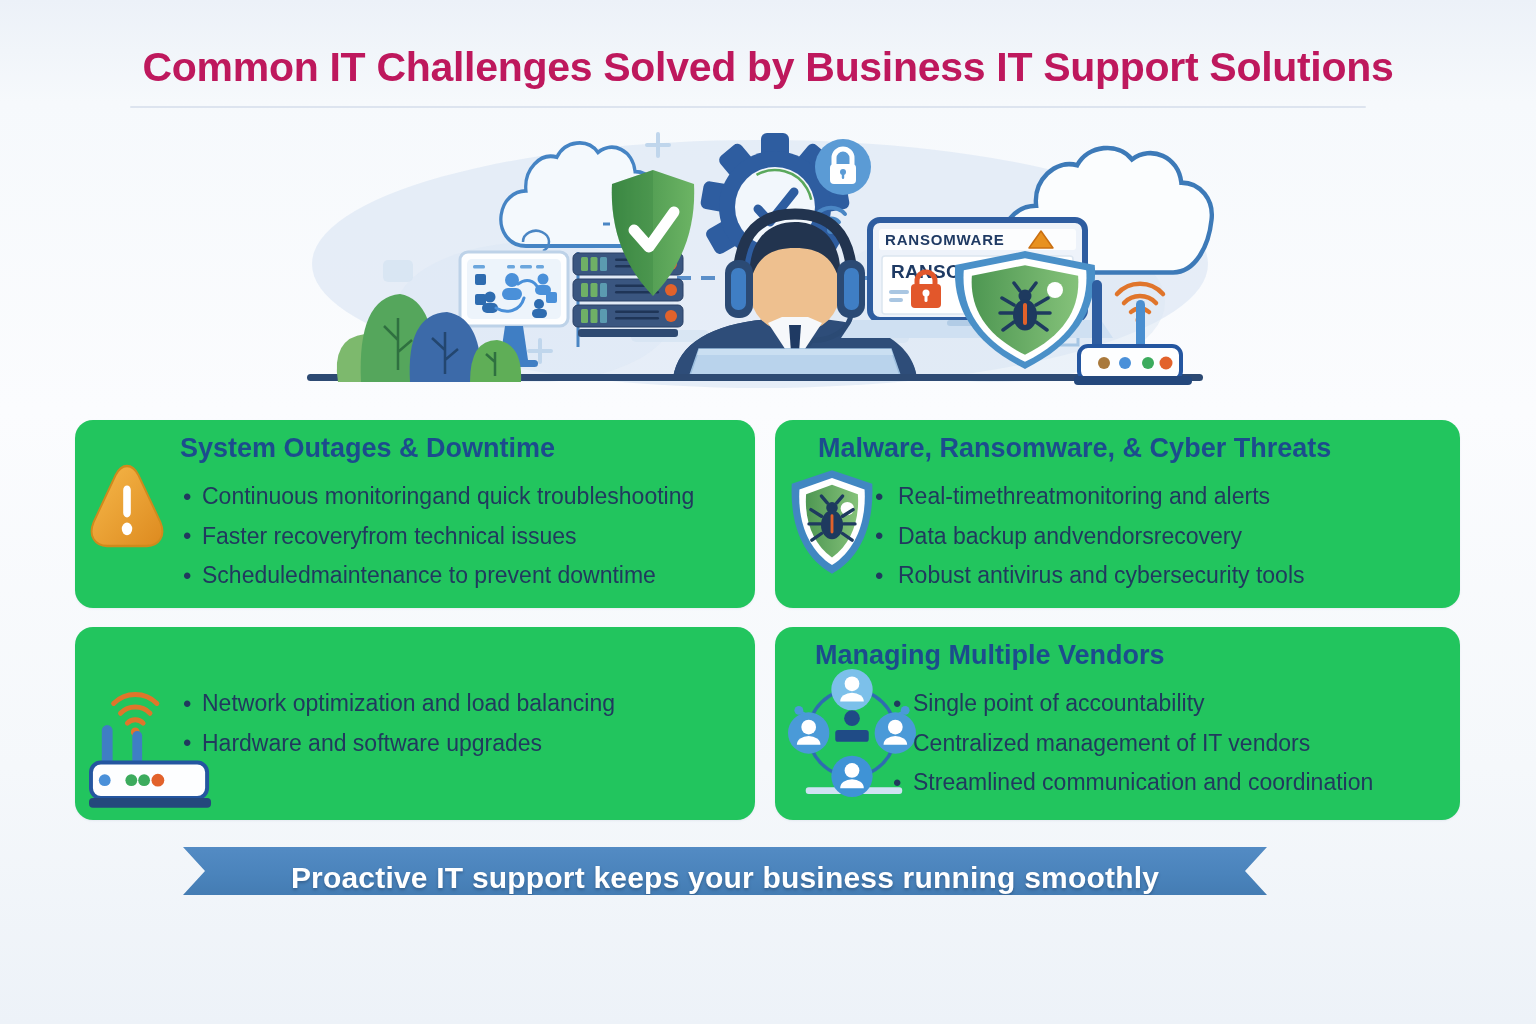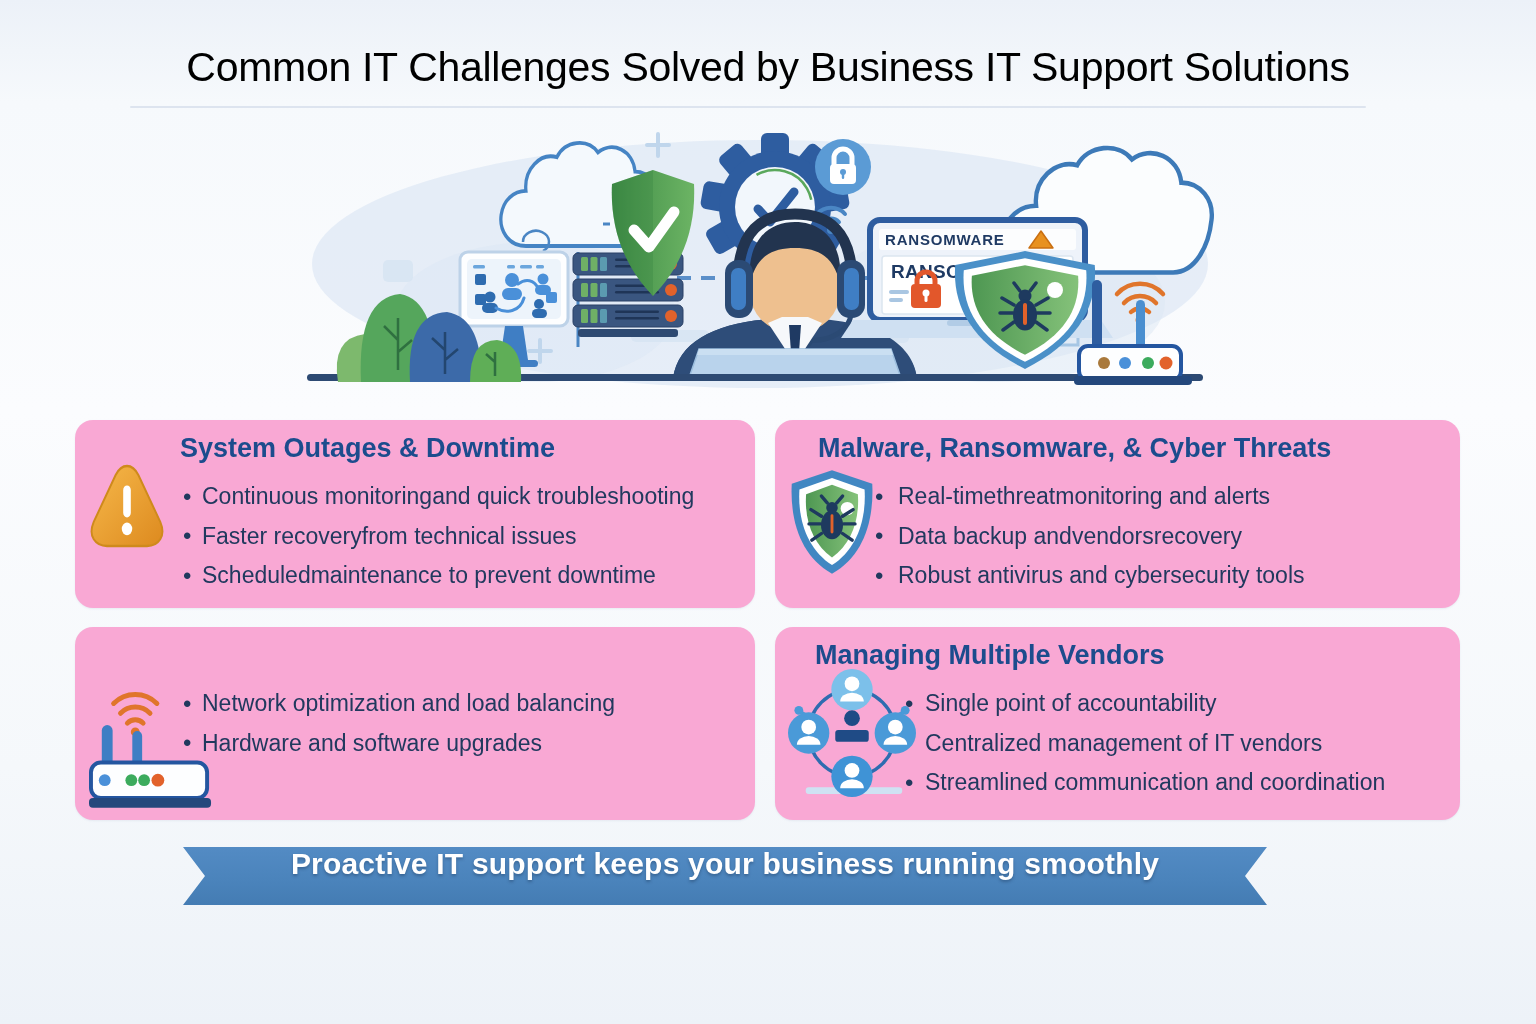--- a/index.html
+++ b/index.html
@@ -3,55 +3,55 @@
 <meta charset="utf-8">
 <style>
   html,body{margin:0;padding:0}
   body{
     width:1536px;height:1024px;position:relative;overflow:hidden;
     font-family:"Liberation Sans",sans-serif;
     background:linear-gradient(180deg,#ecf1f8 0%,#f6f9fc 10%,#fbfcfe 40%,#f5f8fb 75%,#edf2f8 100%);
   }
   .title{
     position:absolute;top:44px;left:0;right:0;margin:0;text-align:center;
-    font-size:41px;font-weight:400;color:#000000;letter-spacing:-0.3px;
+    font-size:41px;font-weight:700;color:#be185d;letter-spacing:-0.3px;
   }
   .divider{position:absolute;top:106px;left:130px;width:1236px;height:2px;background:#dde4ef;border-radius:1px}
   .hero{position:absolute;left:295px;top:112px;width:935px;height:276px}
 
-  .card{position:absolute;background:#f9a8d4;border-radius:18px;box-shadow:0 1px 2px rgba(120,140,170,.12)}
+  .card{position:absolute;background:#22c55e;border-radius:18px;box-shadow:0 1px 2px rgba(120,140,170,.12)}
   .c1{left:75px;top:420px;width:680px;height:188px}
   .c2{left:775px;top:420px;width:685px;height:188px}
   .c3{left:75px;top:627px;width:680px;height:193px}
   .c4{left:775px;top:627px;width:685px;height:193px}
   .card h2{position:absolute;top:13px;margin:0;font-size:27px;font-weight:700;color:#1c4c8d;white-space:nowrap}
   .c1 h2,.c3 h2{left:105px}
   .c2 h2{left:43px}
   .c4 h2{left:40px}
   .card ul{position:absolute;top:57px;margin:0;padding:0;list-style:none}
   .c1 ul,.c3 ul{left:108px}
   .c2 ul{left:100px}
-  .c4 ul{left:130px}
+  .c4 ul{left:118px}
   .card li{height:39.5px;display:flex;align-items:center;font-size:23px;color:#21395e;white-space:nowrap}
   .card li::before{content:"\2022";width:19px;flex:0 0 19px;color:#21395e;font-size:24px}
   .c2 li::before{width:23px;flex-basis:23px}
   .c4 li::before{width:20px;flex-basis:20px}
   li.no-dot::before{opacity:0}
   .b{font-weight:400}
   .icon{position:absolute}
   .ic1{left:12px;top:38px;width:80px;height:96px}
   .ic2{left:11px;top:46px;width:92px;height:112px}
   .ic3{left:14px;top:24px;width:124px;height:160px}
   .ic4{left:13px;top:33px;width:128px;height:146px}
 
   .banner{
-    position:absolute;left:183px;top:847px;width:1084px;height:58px;
+    position:absolute;left:183px;top:847px;width:1084px;height:48px;
     background:linear-gradient(180deg,#538bc4 0%,#4a83bb 60%,#447cb3 100%);
     clip-path:polygon(0 0,100% 0,calc(100% - 22px) 50%,100% 100%,0 100%,22px 50%);
-    display:flex;align-items:flex-start;justify-content:center;
+    display:flex;align-items:flex-end;justify-content:center;
   }
   .banner span{font-size:30px;font-weight:700;color:#ffffff;letter-spacing:.2px;text-shadow:0 2px 3px rgba(20,40,70,.35)}
 </style>
 </head>
 <body>
 
 <div>
 
   <h1 class="title">Common IT Challenges Solved by Business IT Support Solutions</h1>
   <div class="divider"></div>

